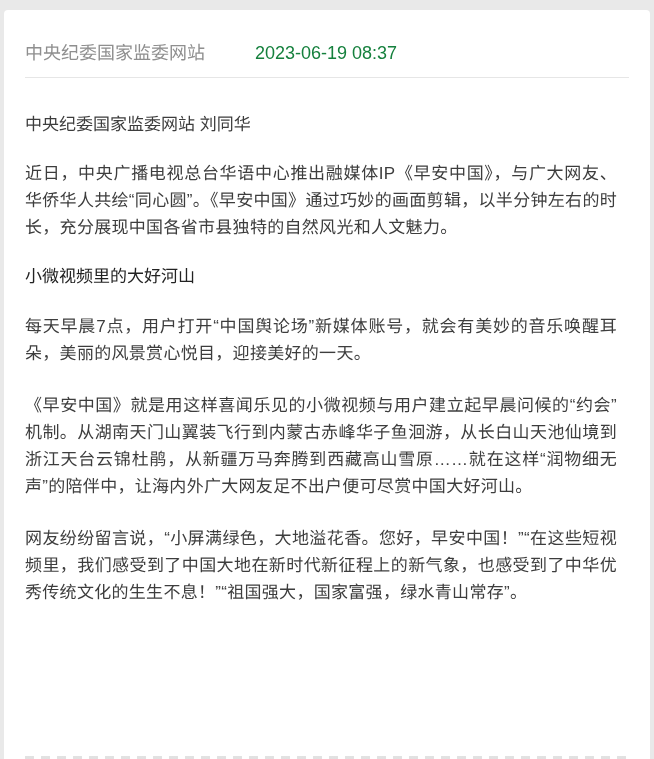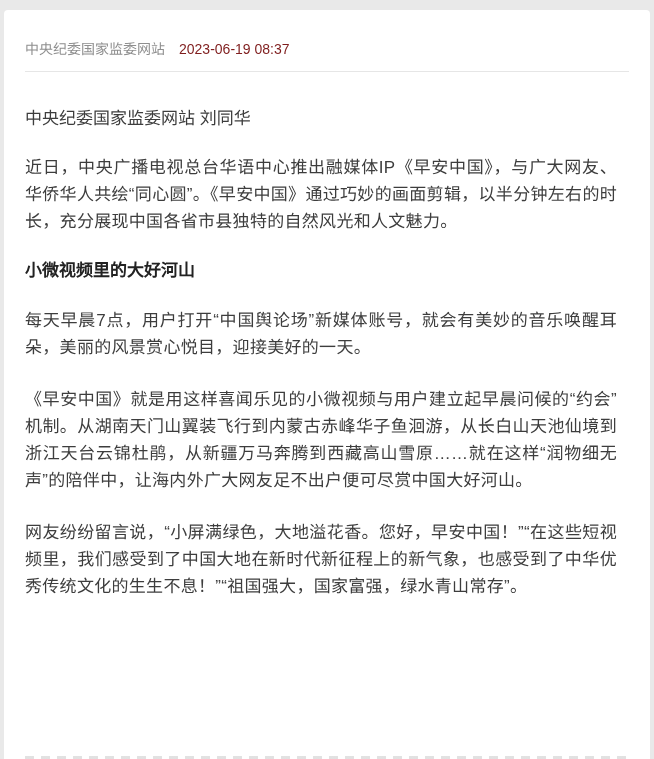--- a/index.html
+++ b/index.html
@@ -30,31 +30,32 @@
   h1.title {
     margin: 0;
     font-size: 33px;
     line-height: 43px;
     font-weight: 700;
     color: #111111;
     letter-spacing: 0.5px;
   }
   .meta-row {
     margin-top: 11px;
-    font-size: 14px;
+    font-size: 18px;
     color: #999999;
     display: flex;
     align-items: baseline;
   }
   .meta-row .source {
     margin-right: 14px;
     color: #8f8f8f;
   }
   .meta-row .date {
-    color: #7f1d1d;
+    color: #15803d;
+    margin-left: 36px;
   }
   .divider {
     border: none;
     border-top: 1px solid #e6e6e6;
     margin: 13px 0 0 0;
   }
   .byline {
     margin: 32px 0 8px 0;
     font-size: 17px;
     color: #3d3d3d;
@@ -64,21 +65,21 @@
     font-size: 17px;
     line-height: 27px;
     color: #3d3d3d;
     text-align: justify;
     letter-spacing: 0.3px;
   }
   h2.subhead {
     margin: 25px 0 0 0;
     font-size: 17px;
     line-height: 22px;
-    font-weight: 700;
+    font-weight: 400;
     color: #222222;
   }
   .cutoff-stripe {
     position: absolute;
     left: 21px;
     right: 21px;
     bottom: 0;
     height: 3px;
     background: repeating-linear-gradient(
       90deg,

